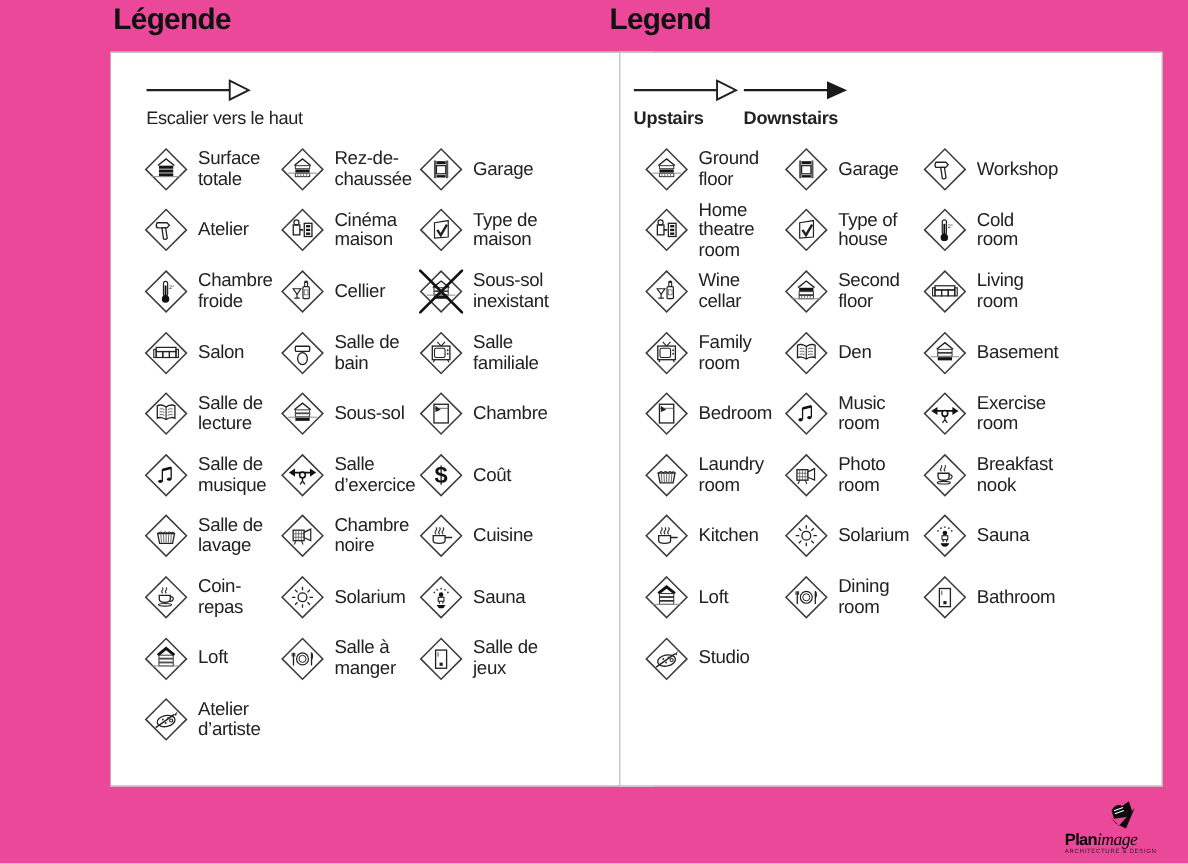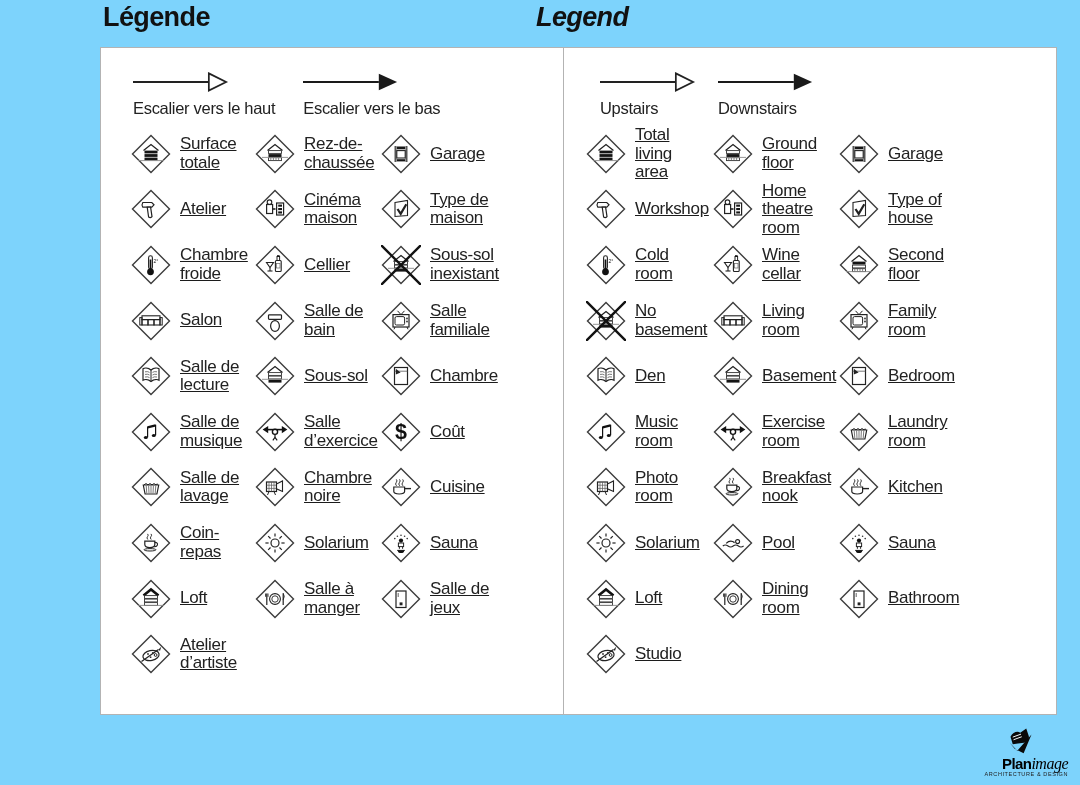--- a/index.html
+++ b/index.html
@@ -1,37 +1,37 @@
 <!DOCTYPE html>
 <html><head>
 <meta charset="utf-8">
 <style>
   html,body{margin:0;padding:0;background:#fff;}
-  .page{position:relative;width:1080px;height:785px;background:#7dd3fc;
+  .page{position:relative;width:1080px;height:785px;background:#ec4899;
         font-family:"Liberation Sans",sans-serif;color:#1c1c1c;overflow:hidden;}
   .ptitle{position:absolute;top:2px;font-size:27px;font-weight:700;letter-spacing:-0.6px;color:#111;}
   #title-fr{left:103px;}
-  #title-en{left:536px;font-style:italic;}
+  #title-en{left:554px;}
   .panel{position:absolute;top:47px;width:494px;height:668px;border:1.5px solid #b3b3b3;
          background:#fff;box-sizing:border-box;}
   #panel-fr{left:100px;}
   #panel-en{left:563px;}
   .arrows{display:flex;margin-top:22px;}
   #panel-fr .arrows{margin-left:32px;gap:28px;}
-  #panel-en .arrows{margin-left:36px;gap:22px;}
+  #panel-en .arrows{margin-left:12px;gap:4px;font-weight:bold;}
   .arrowb{display:flex;flex-direction:column;}
   .arrowb svg{width:96px;height:24px;overflow:visible;}
   .arrowlab{font-size:16.5px;margin-top:5px;white-space:nowrap;letter-spacing:-0.3px;color:#222;}
   .grid{display:grid;grid-template-rows:repeat(10,55.6px);grid-auto-flow:row;margin-top:8px;}
   #panel-fr .grid{margin-left:30px;grid-template-columns:124px 126px 138px;}
   #panel-en .grid{margin-left:22px;grid-template-columns:127px 126px 138px;}
-  .cell{display:flex;align-items:center;gap:9px;text-decoration:underline;}
+  .cell{display:flex;align-items:center;gap:9px;}
   .cell svg{width:40px;height:40px;flex:0 0 40px;overflow:visible;}
   .cell .lab{font-size:17px;line-height:18.5px;white-space:pre-line;letter-spacing:-0.3px;color:#222;}
-  .logo{position:absolute;right:12px;bottom:8px;width:100px;text-align:right;color:#000;}
+  .logo{position:absolute;right:12px;bottom:8px;width:100px;text-align:left;color:#000;}
   .logo .mark{width:34px;height:30px;margin:0 auto;display:block;}
   .logo .nameline{line-height:14px;white-space:nowrap;}
   .logo .plan{font-weight:700;font-size:15px;letter-spacing:-0.6px;}
   .logo .image{font-style:italic;font-family:"Liberation Serif",serif;font-size:16px;letter-spacing:-0.5px;}
   .logo .tag{font-size:5.5px;letter-spacing:0.6px;margin-top:0px;color:#222;}
   .defs{position:absolute;width:0;height:0;overflow:hidden;}
 </style>
 </head>
 <body>
 
@@ -352,26 +352,20 @@
 
   <div class="panel" id="panel-fr">
     <div class="arrows">
   <div class="arrowb">
     <svg>
             <use href="#i-arrow-hollow" xlink:href="#i-arrow-hollow"></use>
           </svg>
     <span class="arrowlab">Escalier vers le haut</span>
   </div>
 
-  <div class="arrowb">
-    <svg>
-            <use href="#i-arrow-filled" xlink:href="#i-arrow-filled"></use>
-          </svg>
-    <span class="arrowlab">Escalier vers le bas</span>
-  </div>
 </div>
     <div class="grid">
   <div class="cell">
     <svg>
             <use href="#i-total-area" xlink:href="#i-total-area"></use>
           </svg>
     <span class="lab">Surface
 totale</span>
   </div>
 
@@ -594,28 +588,20 @@
   </div>
 
   <div class="arrowb">
     <svg>
             <use href="#i-arrow-filled" xlink:href="#i-arrow-filled"></use>
           </svg>
     <span class="arrowlab">Downstairs</span>
   </div>
 </div>
     <div class="grid">
-  <div class="cell">
-    <svg>
-            <use href="#i-total-area" xlink:href="#i-total-area"></use>
-          </svg>
-    <span class="lab">Total
-living
-area</span>
-  </div>
 
   <div class="cell">
     <svg>
             <use href="#i-ground-floor" xlink:href="#i-ground-floor"></use>
           </svg>
     <span class="lab">Ground
 floor</span>
   </div>
 
   <div class="cell">
@@ -666,27 +652,20 @@
   </div>
 
   <div class="cell">
     <svg>
             <use href="#i-second-floor" xlink:href="#i-second-floor"></use>
           </svg>
     <span class="lab">Second
 floor</span>
   </div>
 
-  <div class="cell">
-    <svg>
-            <use href="#i-no-basement" xlink:href="#i-no-basement"></use>
-          </svg>
-    <span class="lab">No
-basement</span>
-  </div>
 
   <div class="cell">
     <svg>
             <use href="#i-living-room" xlink:href="#i-living-room"></use>
           </svg>
     <span class="lab">Living
 room</span>
   </div>
 
 
@@ -767,26 +746,20 @@
     <span class="lab">Kitchen</span>
   </div>
 
   <div class="cell">
     <svg>
             <use href="#i-solarium" xlink:href="#i-solarium"></use>
           </svg>
     <span class="lab">Solarium</span>
   </div>
 
-  <div class="cell">
-    <svg>
-            <use href="#i-pool" xlink:href="#i-pool"></use>
-          </svg>
-    <span class="lab">Pool</span>
-  </div>
 
   <div class="cell">
     <svg>
             <use href="#i-sauna" xlink:href="#i-sauna"></use>
           </svg>
     <span class="lab">Sauna</span>
   </div>
 
   <div class="cell">
     <svg>

